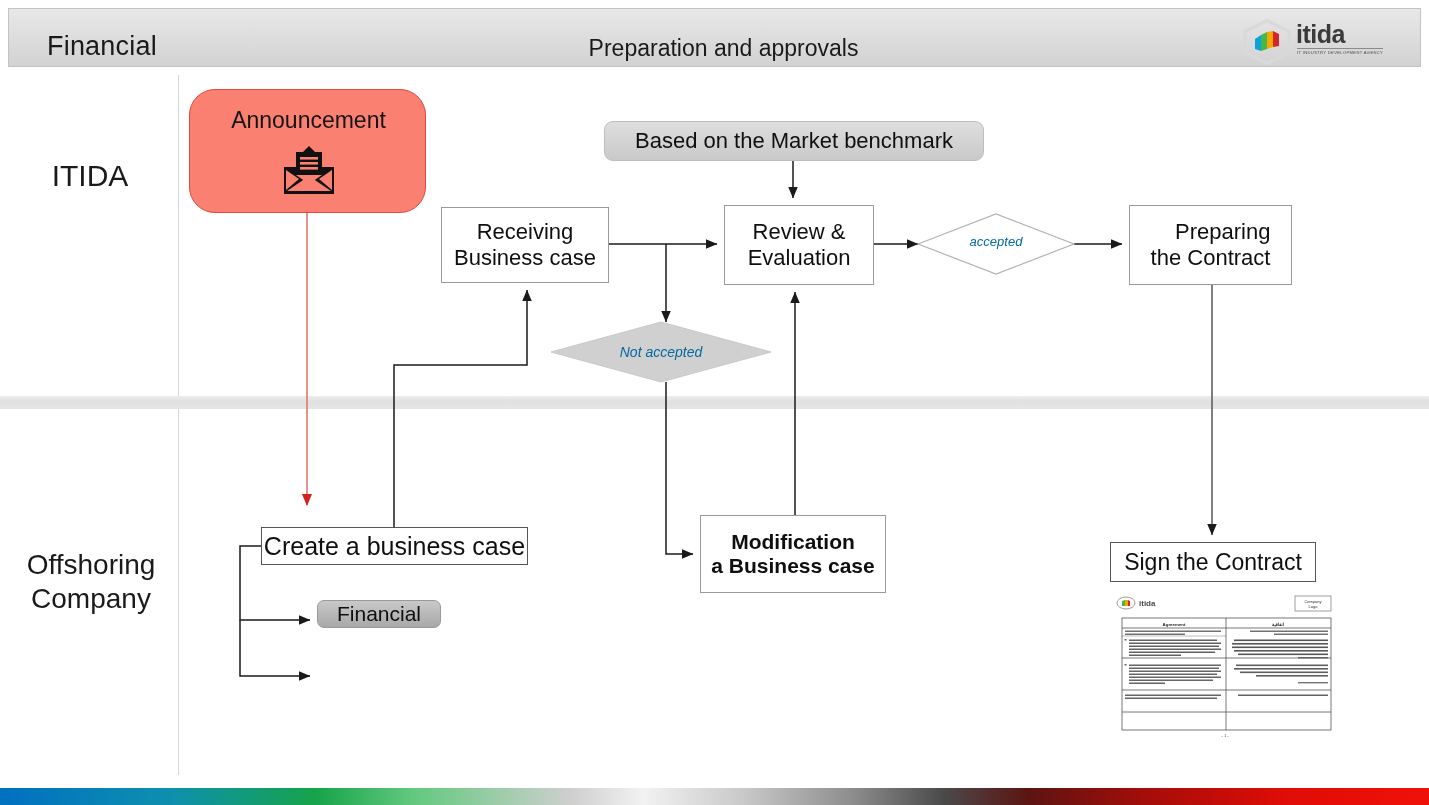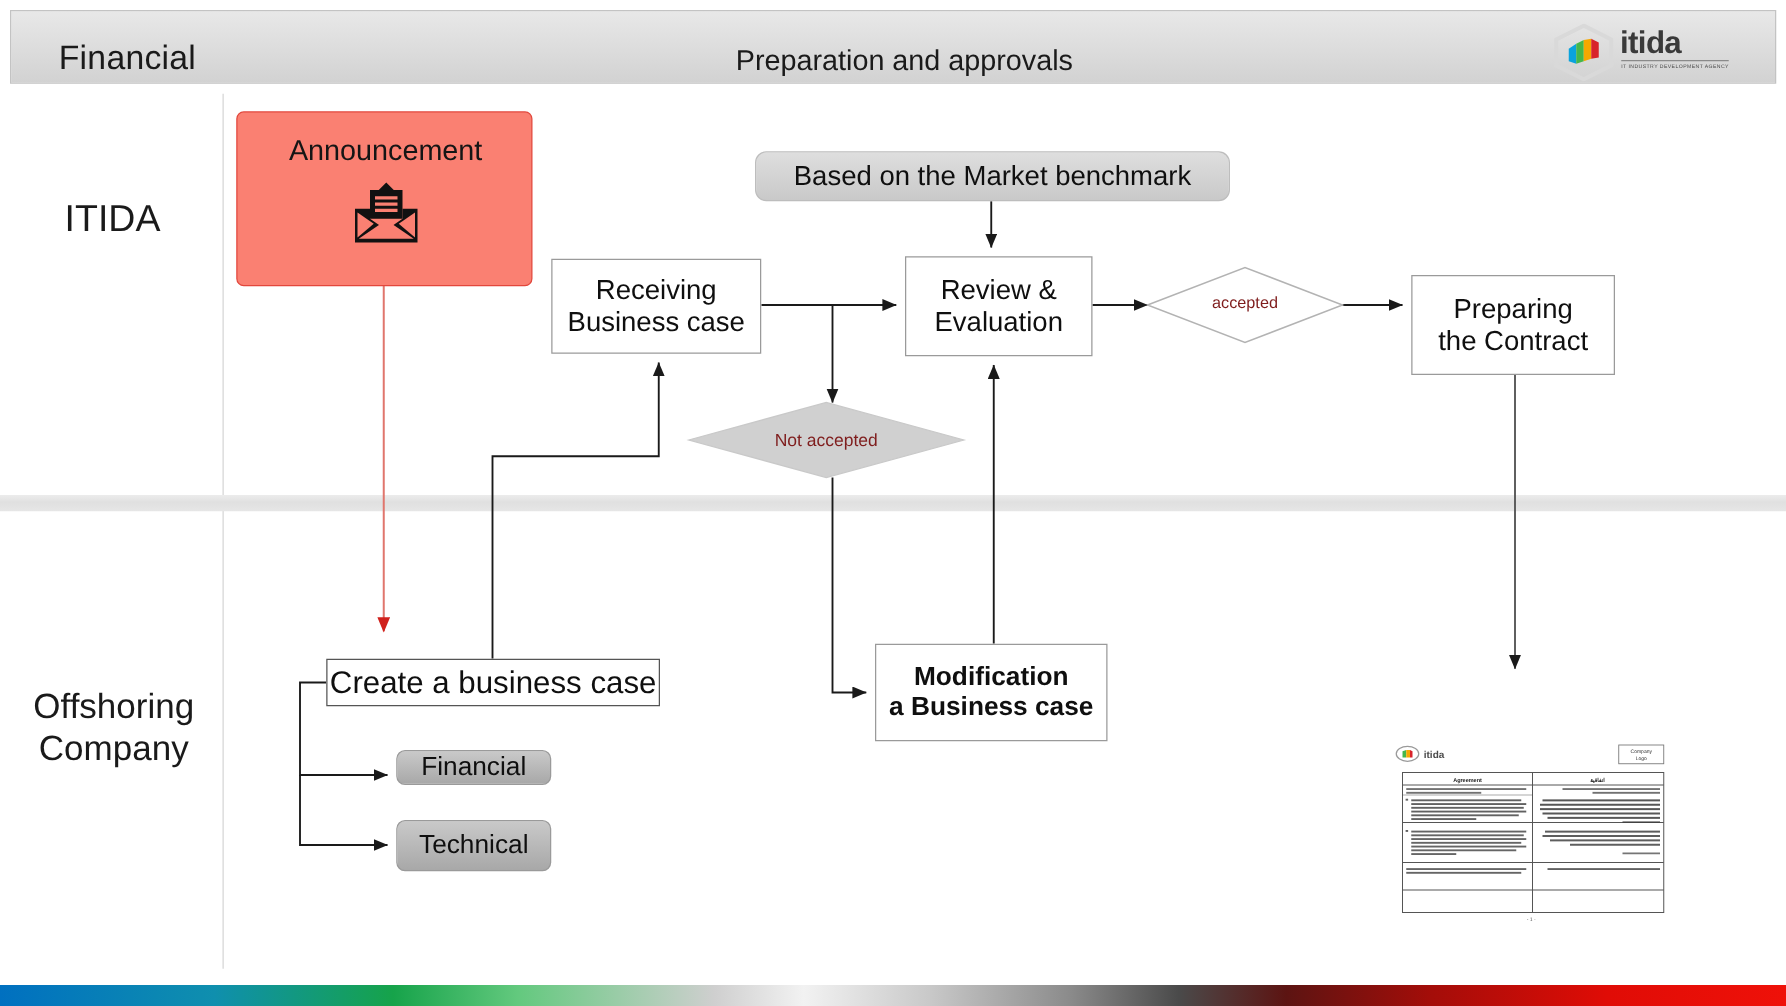--- a/index.html
+++ b/index.html
@@ -143,24 +143,24 @@
   .node-gray-pill {
     background: linear-gradient(180deg,#dedede 0%, #c9c9c9 100%);
     border: 1px solid #bdbdbd;
     border-radius: 9px;
   }
 
   #node-announcement {
     left: 189px;
     top: 89px;
     width: 237px;
-    height: 140px;
+    height: 124px;
     background: #fa8072;
     border: 1px solid #e2473c;
-    border-radius: 6px;
+    border-radius: 26px;
     display: block;
   }
   #announcement-label {
     position: absolute;
     left: 0; top: 17px;
     width: 237px;
     text-align: center;
     font-size: 23px;
     color: #151515;
   }
@@ -188,24 +188,25 @@
   }
   #node-review {
     left: 724px;
     top: 205px;
     width: 150px;
     height: 80px;
     font-size: 22px;
   }
   #node-preparing {
     left: 1129px;
-    top: 220px;
+    top: 205px;
     width: 163px;
     height: 80px;
     font-size: 22px;
+    text-align: right;
   }
   #node-modification {
     left: 700px;
     top: 515px;
     width: 186px;
     height: 78px;
     font-size: 21px;
     font-weight: bold;
   }
   #node-create-case {
@@ -234,22 +235,23 @@
     top: 656px;
     width: 124px;
     height: 41px;
     font-size: 21px;
   }
 
   
   .diamond-label {
     position: absolute;
     text-align: center;
-    color: #7f1d1d;
+    color: #0369a1;
     pointer-events: none;
+    font-style: italic;
   }
   #diamond-accepted-label {
     left: 925px; top: 234px; width: 142px; font-size: 13px;
   }
   #diamond-notaccepted-label {
     left: 551px; top: 344px; width: 220px; font-size: 14px;
   }
 
   #svg-layer {
     position: absolute;
@@ -440,28 +442,28 @@
     <div>
       <div>Modification</div>
       <div>a Business case</div>
     </div>
   </div>
 
   <div class="node node-rect node-rect-dark" id="node-create-case">
     <span>Create a business case</span>
   </div>
 
+  <div class="node node-rect node-rect-dark" id="node-sign-contract">
+    <span>Sign the Contract</span>
+  </div>
 
   <div class="node node-gray-round" id="node-financial">
     <span>Financial</span>
   </div>
 
-  <div class="node node-gray-round" id="node-technical">
-    <span>Technical</span>
-  </div>
 
   <div id="contract-thumb">
     <svg width="222" height="148" viewBox="0 0 222 148">
       <rect x="0" y="0" width="222" height="148" fill="#ffffff"></rect>
 
       <g>
         <ellipse cx="12" cy="11" rx="9" ry="6" fill="none" stroke="#9a9a9a" stroke-width="1"></ellipse>
         <polygon points="8,9 11,8 11,14 8,14" fill="#46b74a"></polygon>
         <polygon points="11,8 14,8 14,14 11,14" fill="#f6a800"></polygon>
         <polygon points="14,8 16,9 16,14 14,14" fill="#d8232a"></polygon>

